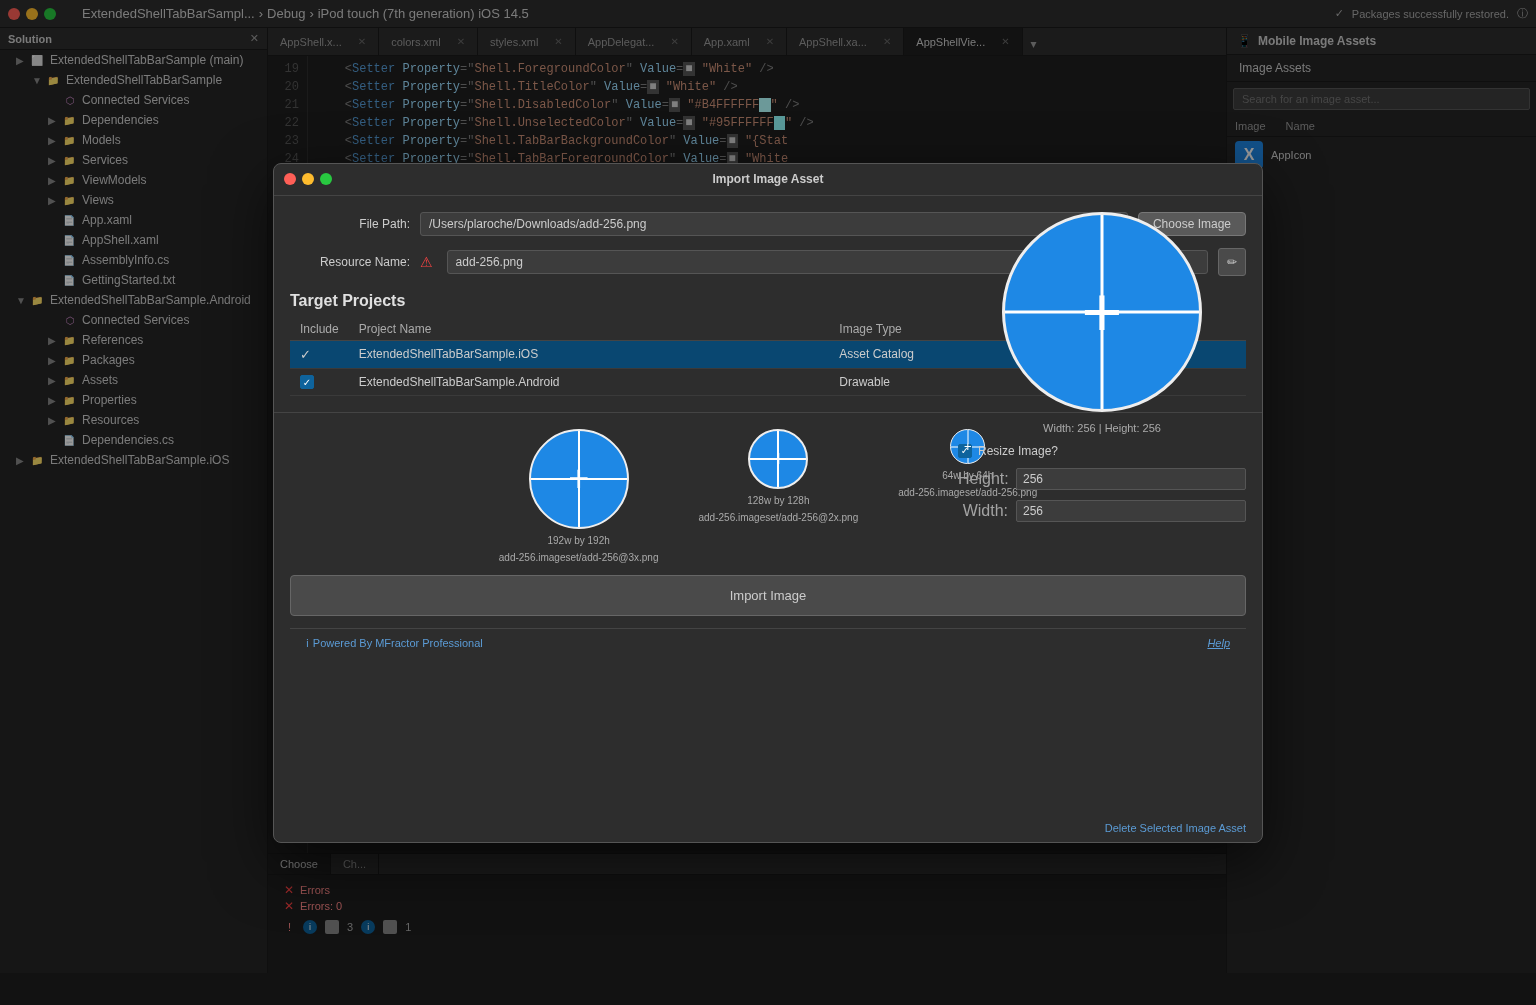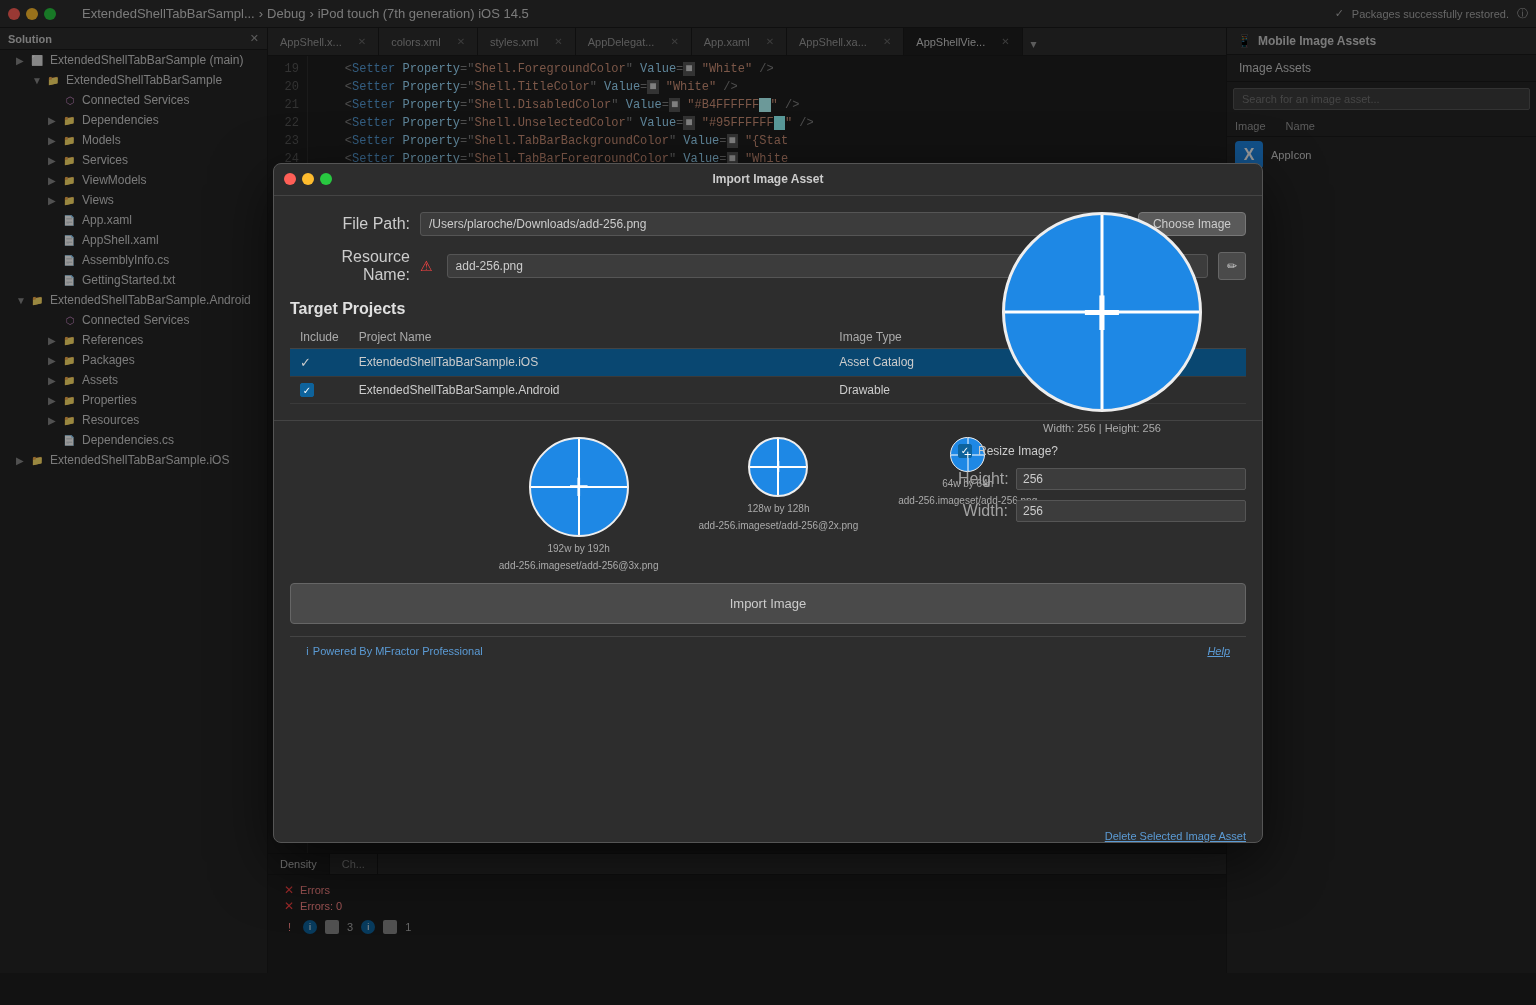--- a/index.html
+++ b/index.html
@@ -327,21 +327,21 @@
       gap: 12px;
     }
     .modal-field-row {
       display: flex;
       align-items: center;
       gap: 10px;
     }
     .modal-label {
       width: 120px;
       text-align: right;
-      font-size: 16px;
+      font-size: 12px;
       color: #ccc;
       flex-shrink: 0;
     }
     .modal-input {
       flex: 1;
       background: #3c3c3c;
       border: 1px solid #555;
       color: #ccc;
       font-size: 12px;
       padding: 4px 8px;
@@ -662,25 +662,24 @@
     }
     .help-link {
       font-size: 11px;
       color: #5b9bd5;
       text-decoration: underline;
       cursor: pointer;
       font-style: italic;
     }
     .delete-link {
       position: absolute;
-      bottom: 0;
+      bottom: 8px;
       right: 16px;
       font-size: 11px;
       color: #5b9bd5;
-      text-decoration: underline;
       cursor: pointer;
       margin-top: 28px;
     }
 
     .bottom-errors {
       padding: 4px 8px;
       display: flex;
       flex-direction: column;
       gap: 2px;
     }
@@ -970,21 +969,21 @@
 <span class="xml-punct">    &lt;</span><span class="xml-tag">Setter</span> <span class="xml-attr">Property</span><span class="xml-punct">="</span><span class="xml-value">Shell.DisabledColor</span><span class="xml-punct">"</span> <span class="xml-attr">Value</span><span class="xml-punct">=</span><span style="background:#555;padding:0 2px">■</span> <span class="xml-value">"#B4FFFFFF</span><span style="background:#b4ffffff;color:#b4ffffff;padding:0 2px">■</span><span class="xml-value">"</span> <span class="xml-punct">/&gt;</span>
 <span class="xml-punct">    &lt;</span><span class="xml-tag">Setter</span> <span class="xml-attr">Property</span><span class="xml-punct">="</span><span class="xml-value">Shell.UnselectedColor</span><span class="xml-punct">"</span> <span class="xml-attr">Value</span><span class="xml-punct">=</span><span style="background:#555;padding:0 2px">■</span> <span class="xml-value">"#95FFFFFF</span><span style="background:#95ffffff;color:#95ffffff;padding:0 2px">■</span><span class="xml-value">"</span> <span class="xml-punct">/&gt;</span>
 <span class="xml-punct">    &lt;</span><span class="xml-tag">Setter</span> <span class="xml-attr">Property</span><span class="xml-punct">="</span><span class="xml-value">Shell.TabBarBackgroundColor</span><span class="xml-punct">"</span> <span class="xml-attr">Value</span><span class="xml-punct">=</span><span style="background:#555;padding:0 2px">■</span> <span class="xml-value">"{Stat</span>
 <span class="xml-punct">    &lt;</span><span class="xml-tag">Setter</span> <span class="xml-attr">Property</span><span class="xml-punct">="</span><span class="xml-value">Shell.TabBarForegroundColor</span><span class="xml-punct">"</span> <span class="xml-attr">Value</span><span class="xml-punct">=</span><span style="background:#555;padding:0 2px">■</span> <span class="xml-value">"White</span>
 <span class="xml-punct">    &lt;</span><span class="xml-tag">Setter</span> <span class="xml-attr">Property</span><span class="xml-punct">="</span><span class="xml-value">Shell.TabBarUnselectedColor</span><span class="xml-punct">"</span> <span class="xml-attr">Value</span><span class="xml-punct">=</span><span style="background:#555;padding:0 2px">■</span> <span class="xml-value">"#95EE</span>
 </div>
     </div>
 
     <div class="bottom-panel">
       <div class="bottom-tabs">
-        <div class="bottom-tab active">Density</div>
+        <div class="bottom-tab active">Choose</div>
         <div class="bottom-tab">Ch...</div>
       </div>
       <div class="bottom-content">
         <div class="bottom-errors">
           <div class="error-row">
             <span class="error-icon-sm">✕</span>
             <span>Errors</span>
           </div>
           <div class="error-row">
             <span class="error-icon-sm">✕</span>

